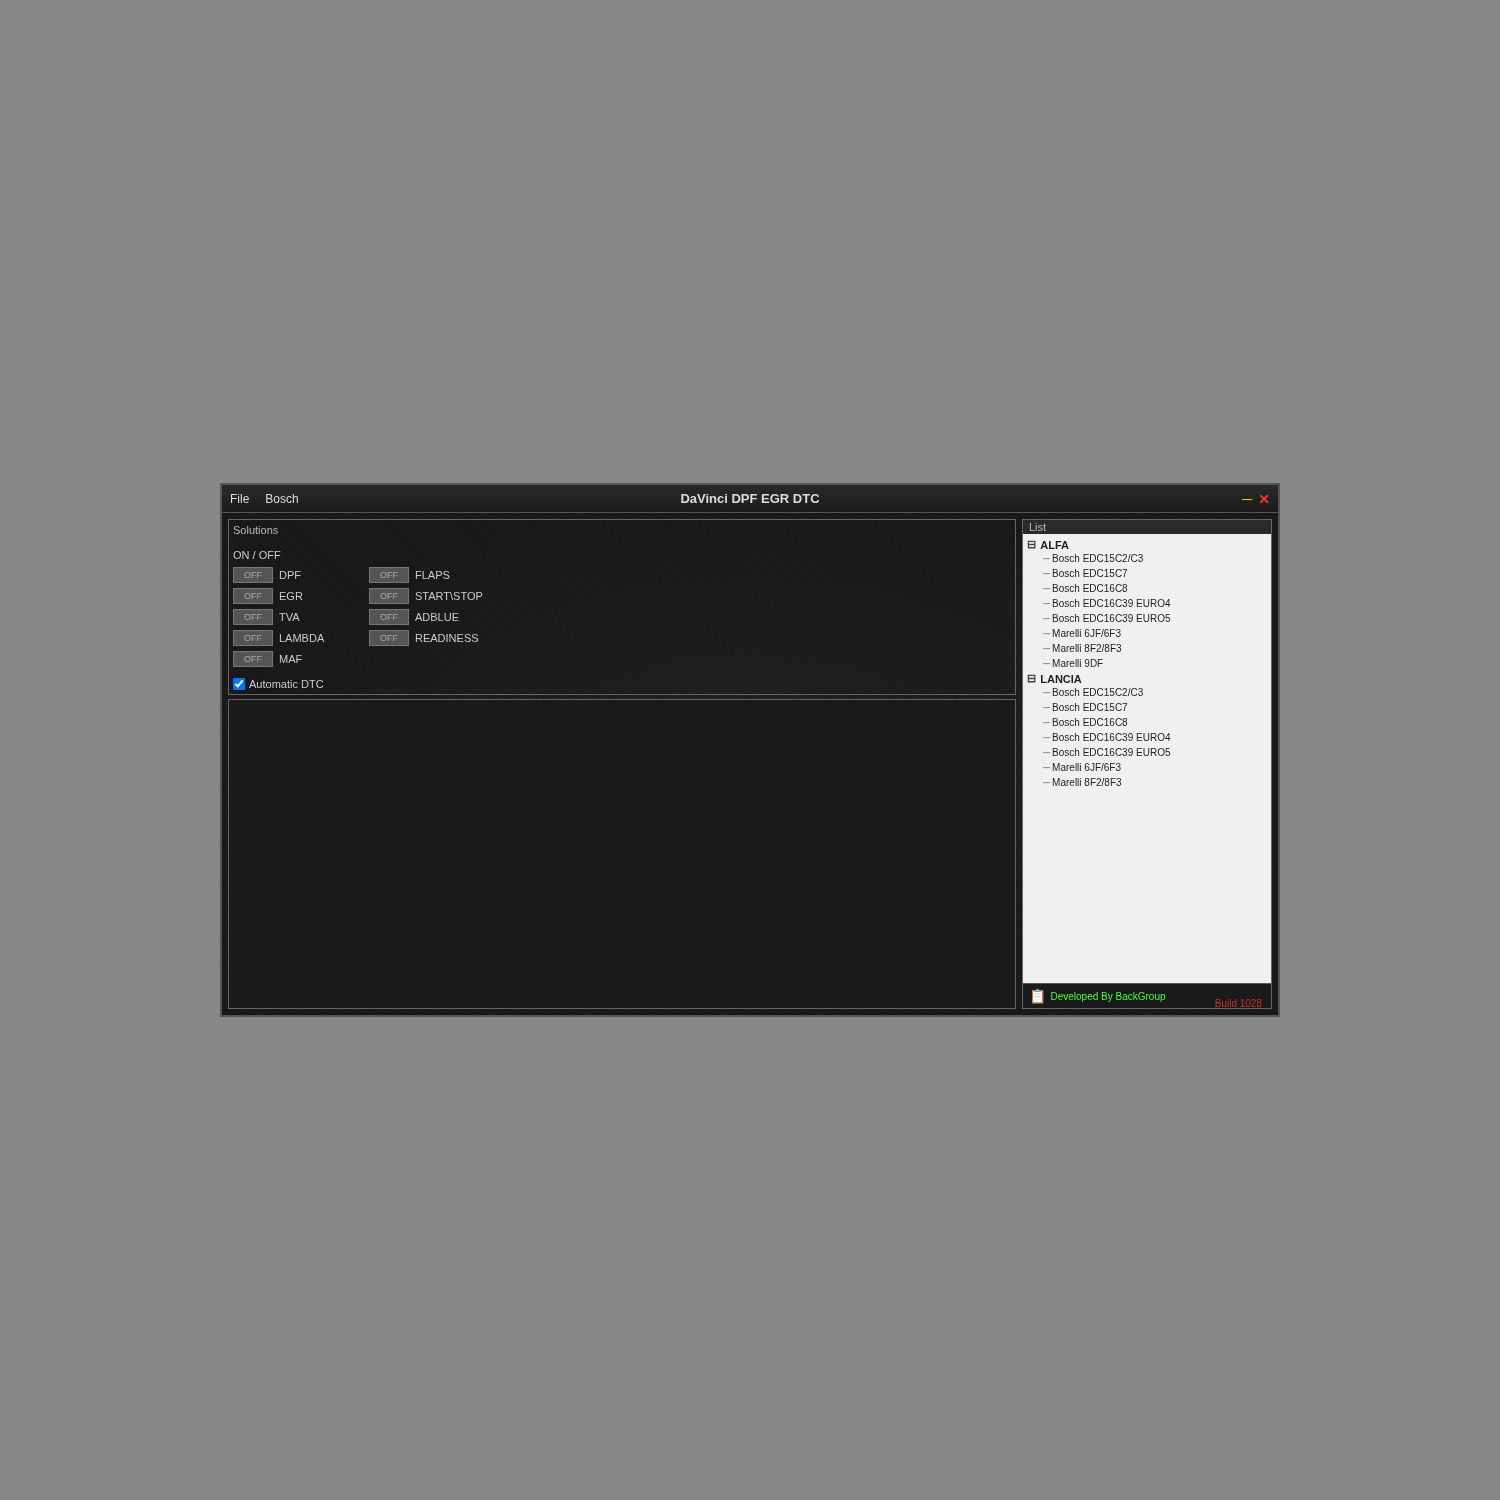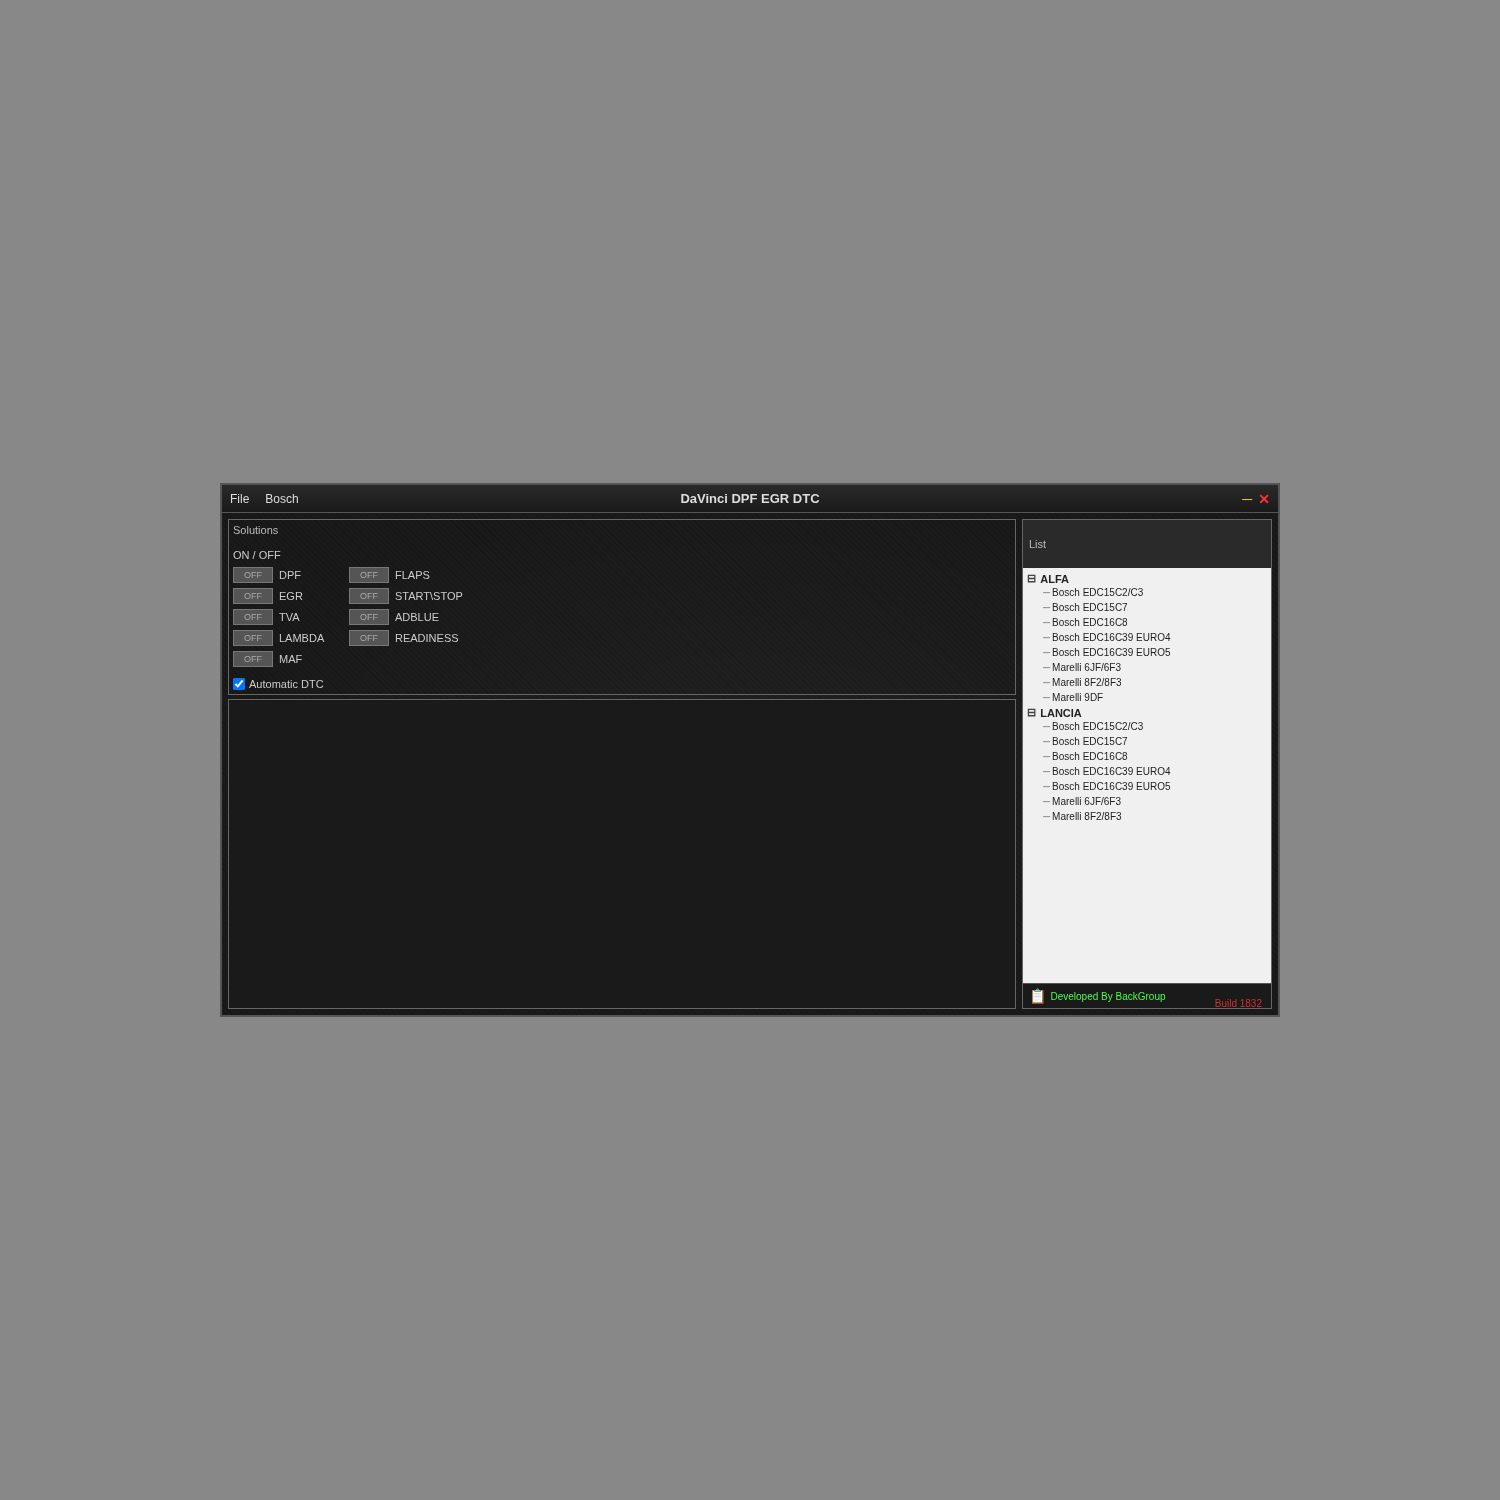--- a/index.html
+++ b/index.html
@@ -248,20 +248,21 @@
 
     .toggle-label {
       color: #ccc;
       font-size: 11px;
       margin-left: 6px;
       width: 70px;
     }
 
     .toggles-grid {
       display: flex;
+      gap: 20px;
     }
 
     .toggles-col {
       display: flex;
       flex-direction: column;
     }
 
     .auto-dtc-row {
       display: flex;
       align-items: center;
@@ -297,21 +298,21 @@
     .list-section {
       border: 1px solid #666;
       flex: 1;
       display: flex;
       flex-direction: column;
     }
 
     .list-label {
       color: #bbb;
       font-size: 11px;
-      padding: 18px 6px;
+      padding: 1px 6px;
       background: #2a2a2a;
     }
 
     .list-content {
       flex: 1;
       overflow-y: auto;
       background: #f0f0f0;
       padding: 4px;
     }
 
@@ -514,14 +515,14 @@
         <div class="list-footer">
           <span class="list-icon">📋</span>
           <span class="developed-by">Developed By BackGroup</span>
         </div>
       </div>
     </div>
 
   </div>
 
 
-  <div class="build-info">Build 1832</div>
+  <div class="build-info">Build 1028</div>
 </div>
 
 </body></html>

